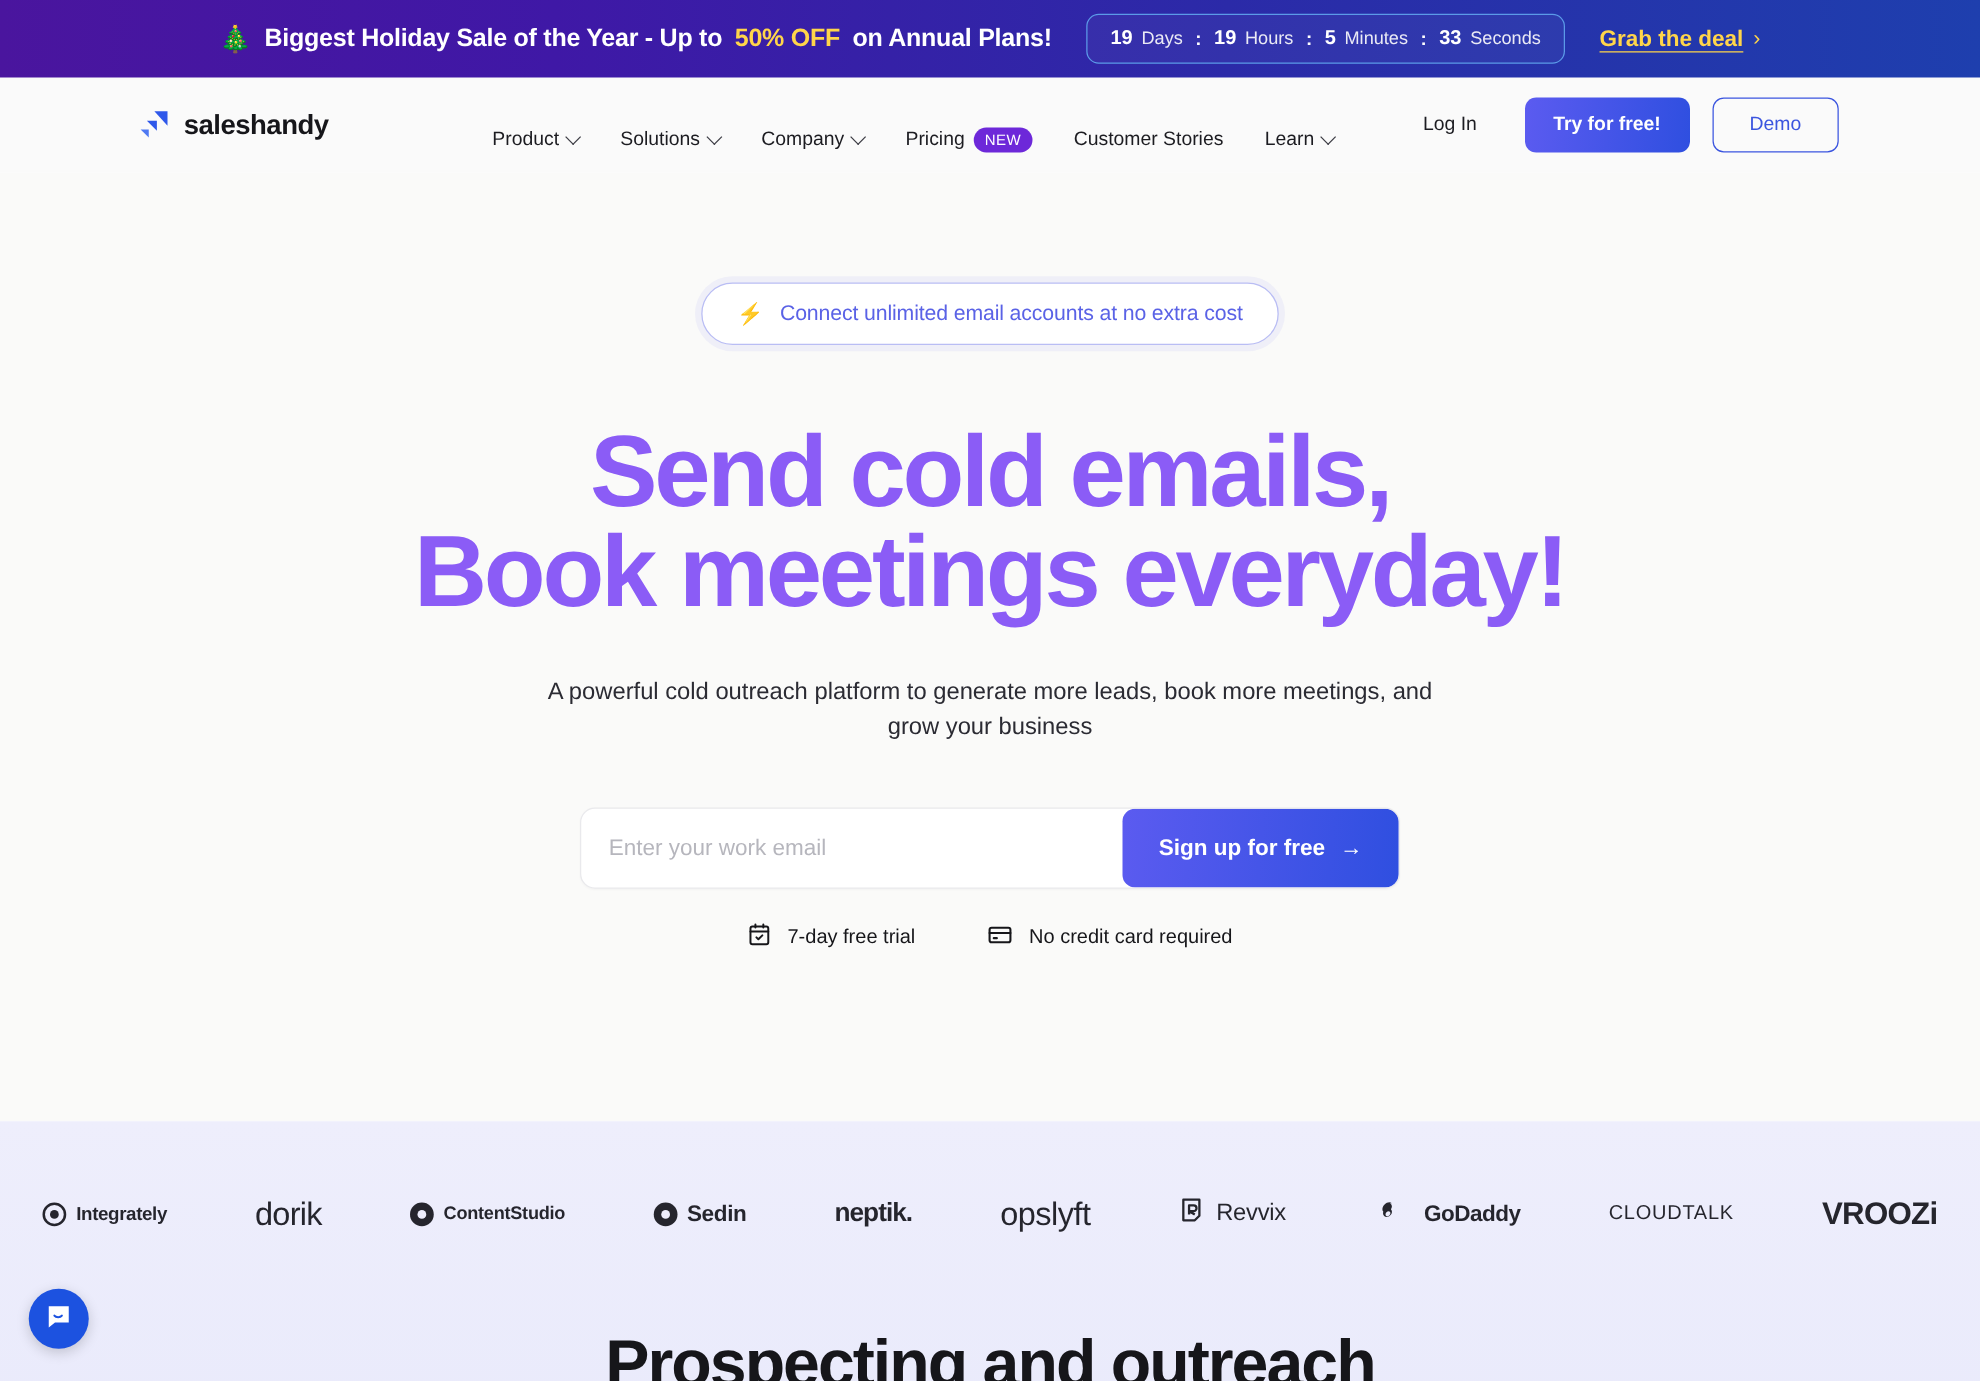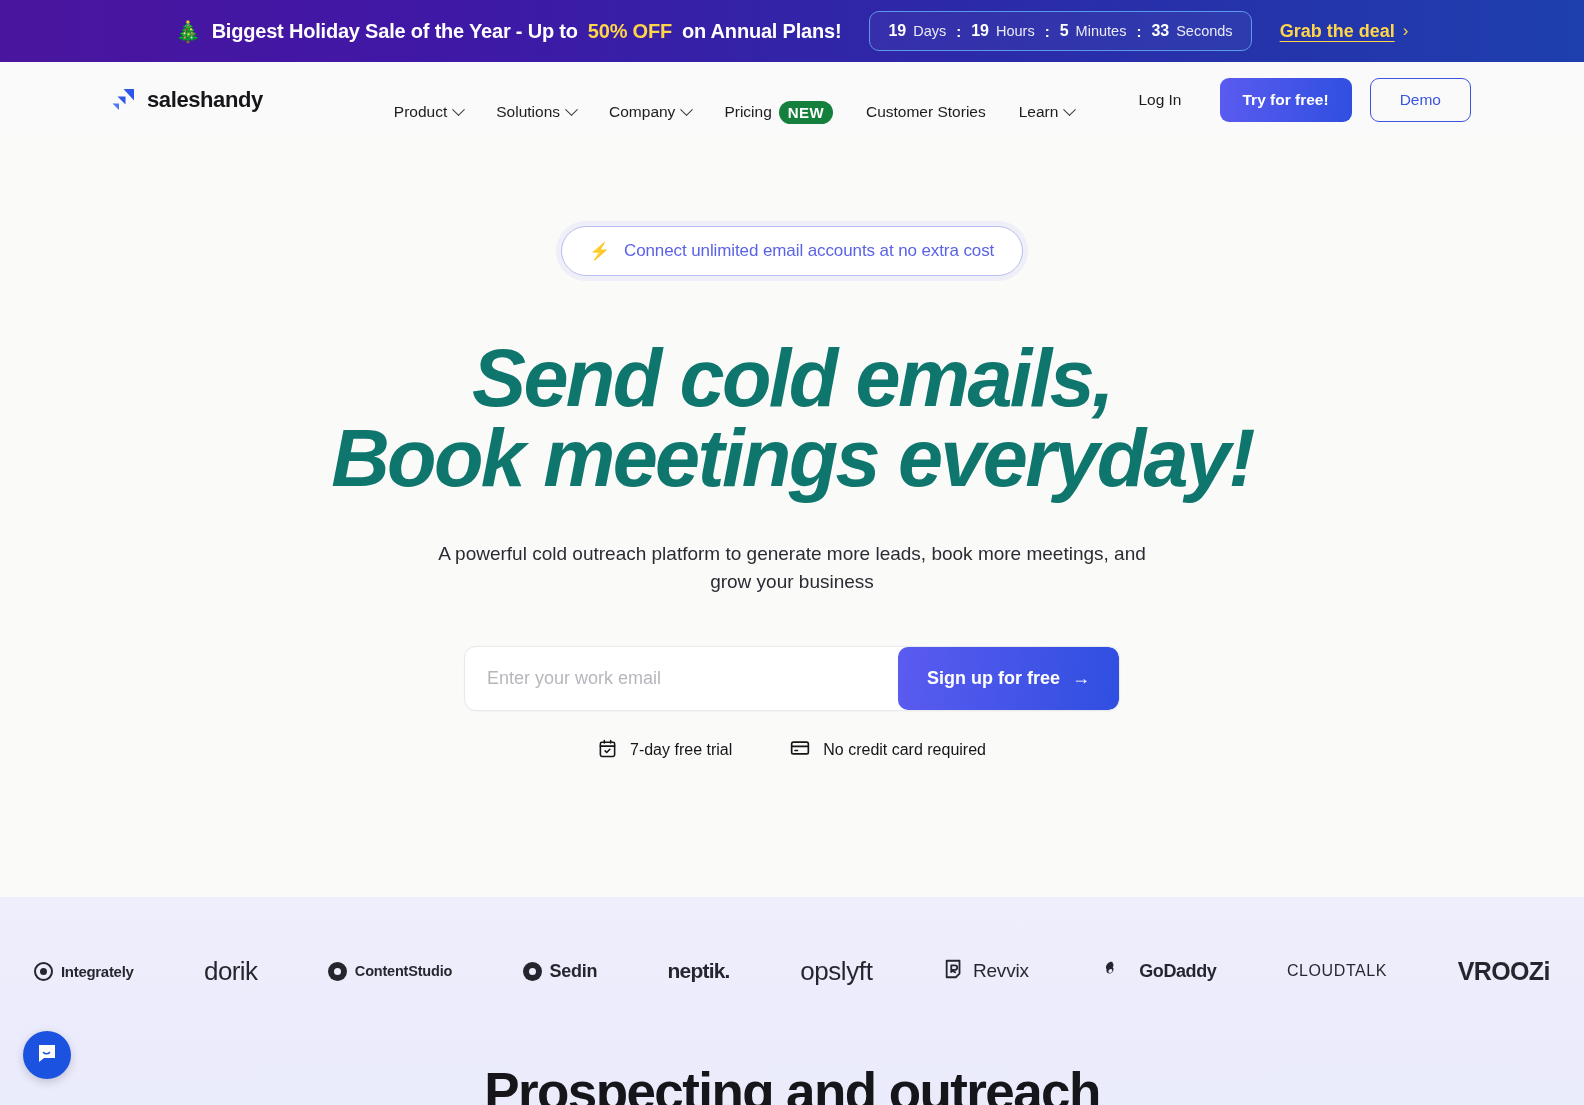--- a/index.html
+++ b/index.html
@@ -96,24 +96,24 @@
     cursor: pointer;
     white-space: nowrap;
   }
   .chev {
     width: 9px; height: 9px;
     border-right: 1.8px solid #3a3a42;
     border-bottom: 1.8px solid #3a3a42;
     transform: rotate(45deg) translate(-2px,-2px);
   }
   .badge-new {
-    background: #15803d;
+    background: #6d28d9;
     color: #ffffff;
-    font-size: 15px;
-    font-weight: 700;
+    font-size: 12px;
+    font-weight: 400;
     letter-spacing: 0.4px;
     border-radius: 999px;
     padding: 4px 9px;
     line-height: 1;
   }
 
   .header-actions {
     margin-left: auto;
     display: flex;
     align-items: center;
@@ -167,23 +167,22 @@
     box-shadow: 0 0 0 5px rgba(185,189,244,0.16);
   }
   .pill-bolt { font-size: 17px; color: #4a53e8; line-height: 1; }
   .pill-text { font-size: 17px; color: #5a62e6; letter-spacing: -0.1px; }
 
   .hero-title {
     margin-top: 62px;
     font-size: 81px;
     line-height: 0.99;
     font-weight: 700;
-    color: #0f766e;
+    color: #8b5cf6;
     letter-spacing: -2.6px;
-    font-style: italic;
   }
   .hero-title .line2 { display: block; }
 
   .hero-sub {
     margin-top: 42px;
     font-size: 19px;
     line-height: 1.48;
     color: #2b2b33;
   }
 
@@ -223,21 +222,21 @@
     align-items: center;
     gap: 12px;
     cursor: pointer;
     font-family: inherit;
     border-radius: 10px;
   }
 
   .trust-row {
     margin-top: 27px;
     display: flex;
-    align-items: flex-end;
+    align-items: flex-start;
     justify-content: center;
     gap: 58px;
   }
   .trust-item {
     display: flex;
     align-items: center;
     gap: 13px;
     font-size: 16px;
     color: #16161a;
   }

